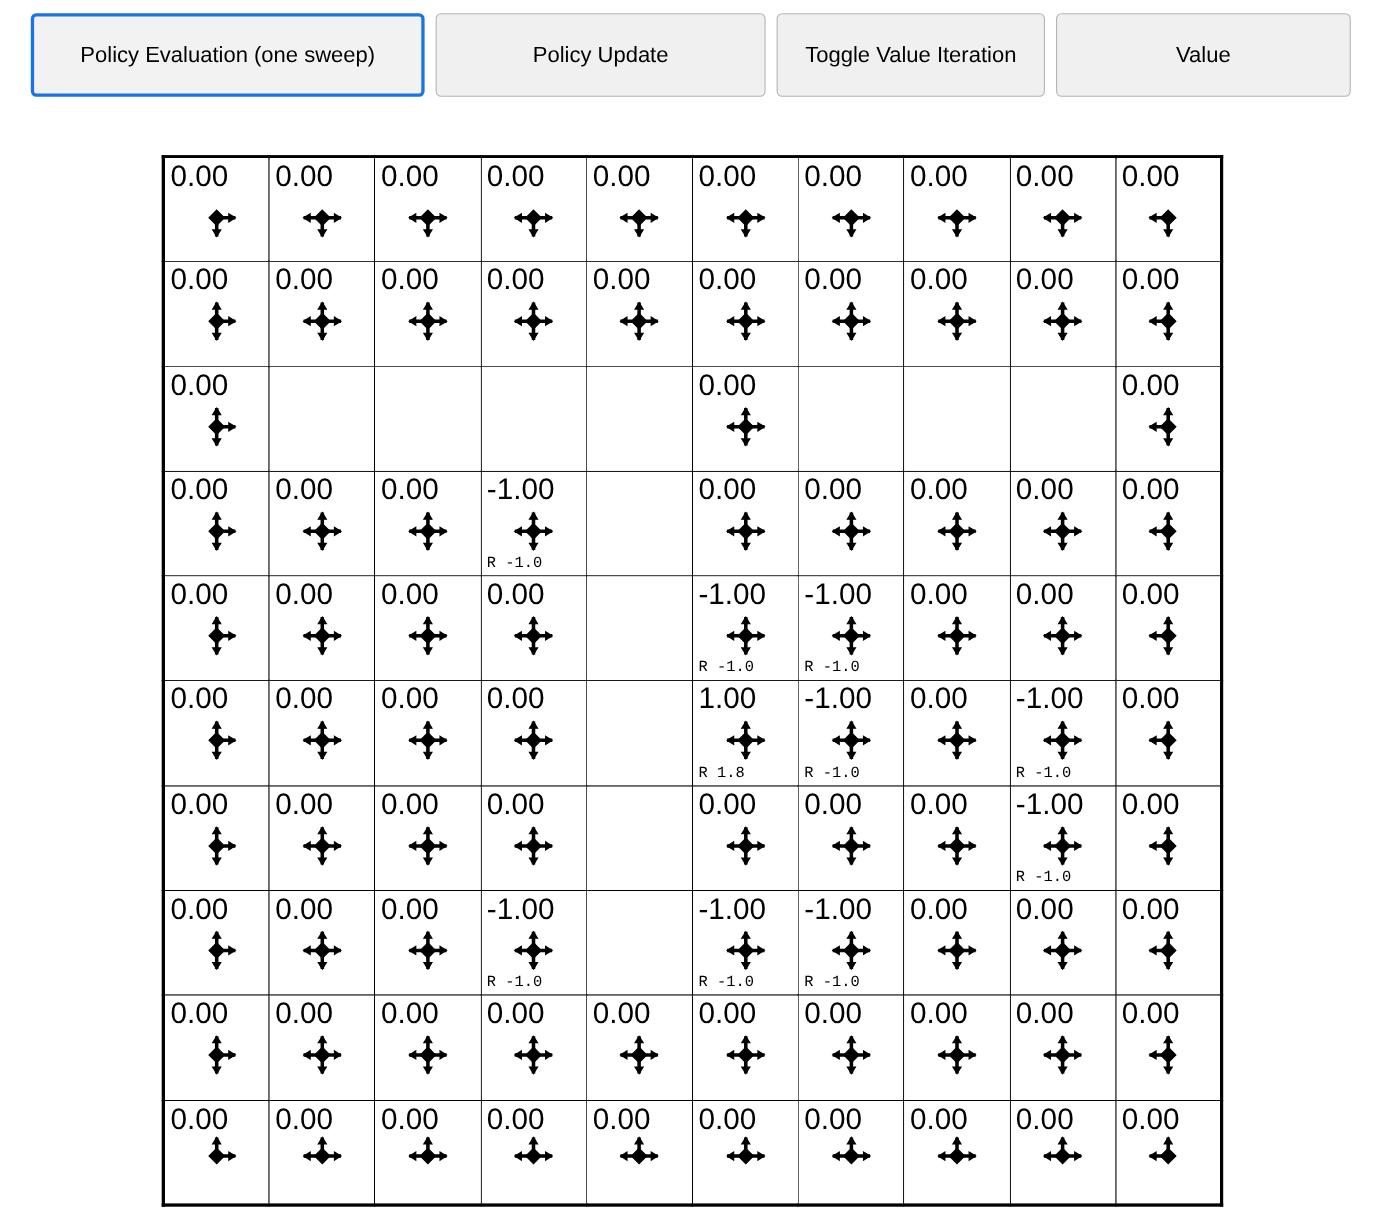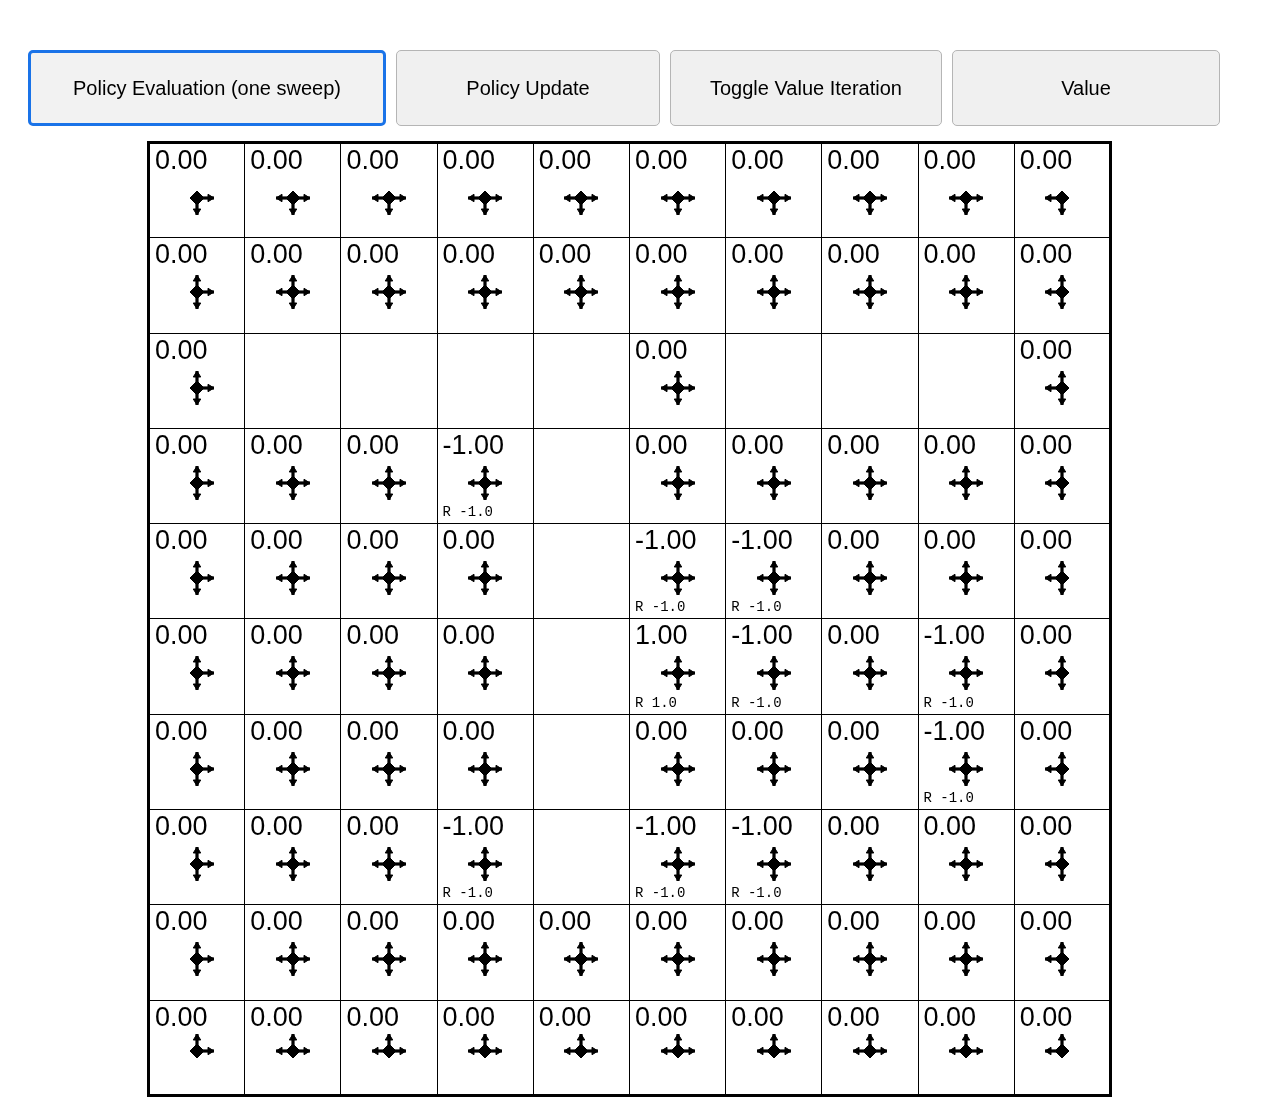--- a/index.html
+++ b/index.html
@@ -40,22 +40,22 @@
     padding: 0 14px;
     cursor: pointer;
     white-space: nowrap;
   }
   .tb-btn.focused {
     border: 3px solid #1a73e8;
     background: #f2f2f2;
   }
   
   .tb-w1 { width: 358px; }
-  .tb-w2 { width: 264px; }
-  .tb-w3 { width: 272px; margin-top: 38px; }
+  .tb-w2 { width: 300px; }
+  .tb-w3 { width: 244px; }
   .tb-w4 { width: 268px; }
 
   
   #grid-wrap {
     position: absolute;
     left: 147px;
     top: 141px;
   }
   table#grid {
     border-collapse: collapse;
@@ -924,21 +924,21 @@
                     <polygon points="26,7 29.72,13 22.28,13"></polygon>
                     <line x1="26" y1="24" x2="9" y2="24" stroke-width="3.2"></line>
                     <polygon points="9,24 15,20.28 15,27.72"></polygon>
                     <line x1="26" y1="24" x2="43" y2="24" stroke-width="3.2"></line>
                     <polygon points="43,24 37,27.72 37,20.28"></polygon>
                     <line x1="26" y1="24" x2="26" y2="41" stroke-width="3.2"></line>
                     <polygon points="26,41 22.28,35 29.72,35"></polygon>
                   </g>
                 </svg>
               </div>
-              <div class="cell-rew">R 1.0</div>
+              <div class="cell-rew">R 1.8</div>
             </td>
             <td class="neg">
               <div class="cell-val">-1.00</div>
               <div class="arrows">
                 <svg width="52" height="48" viewBox="0 0 52 48">
                   <g fill="#000" stroke="#000" stroke-width="1">
                     <path d="M26 17 L33 24 L26 31 L19 24 Z"></path>
                     <line x1="26" y1="24" x2="26" y2="7" stroke-width="3.2"></line>
                     <polygon points="26,7 29.72,13 22.28,13"></polygon>
                     <line x1="26" y1="24" x2="9" y2="24" stroke-width="3.2"></line>

